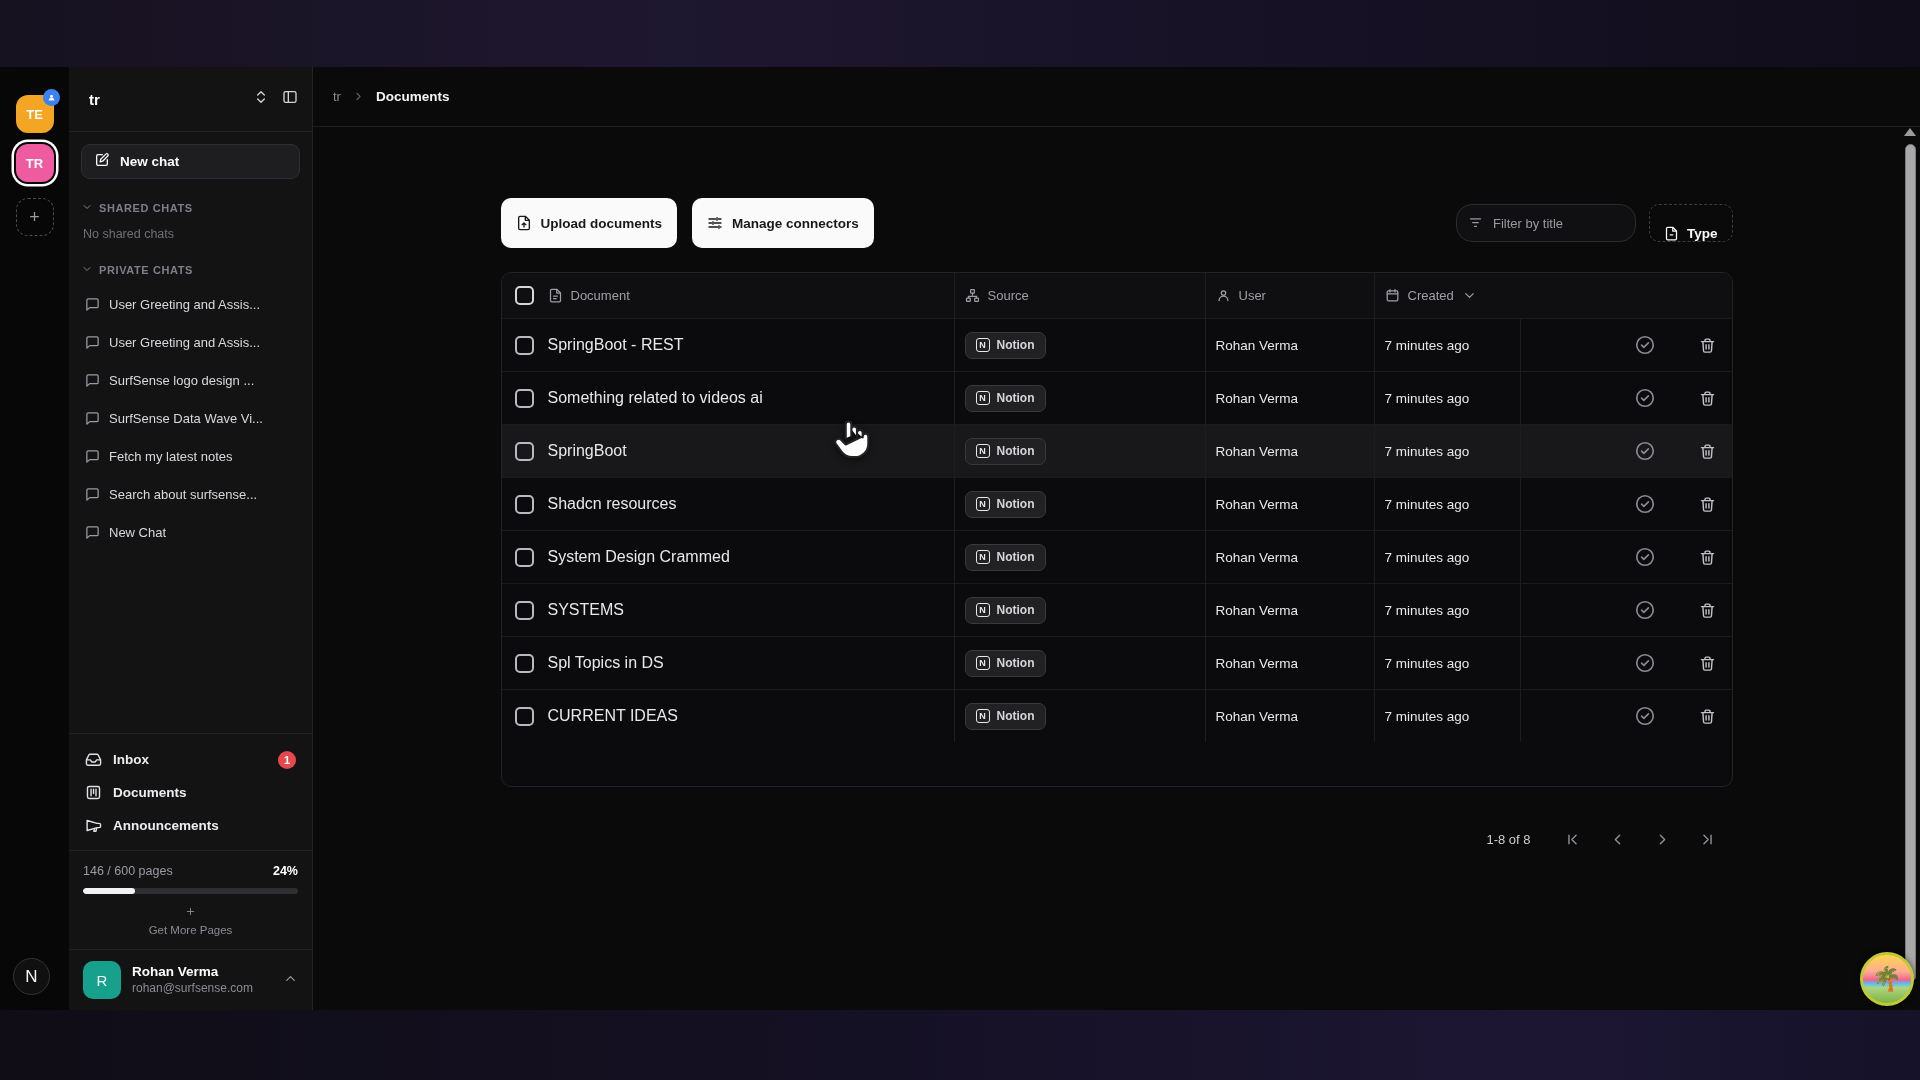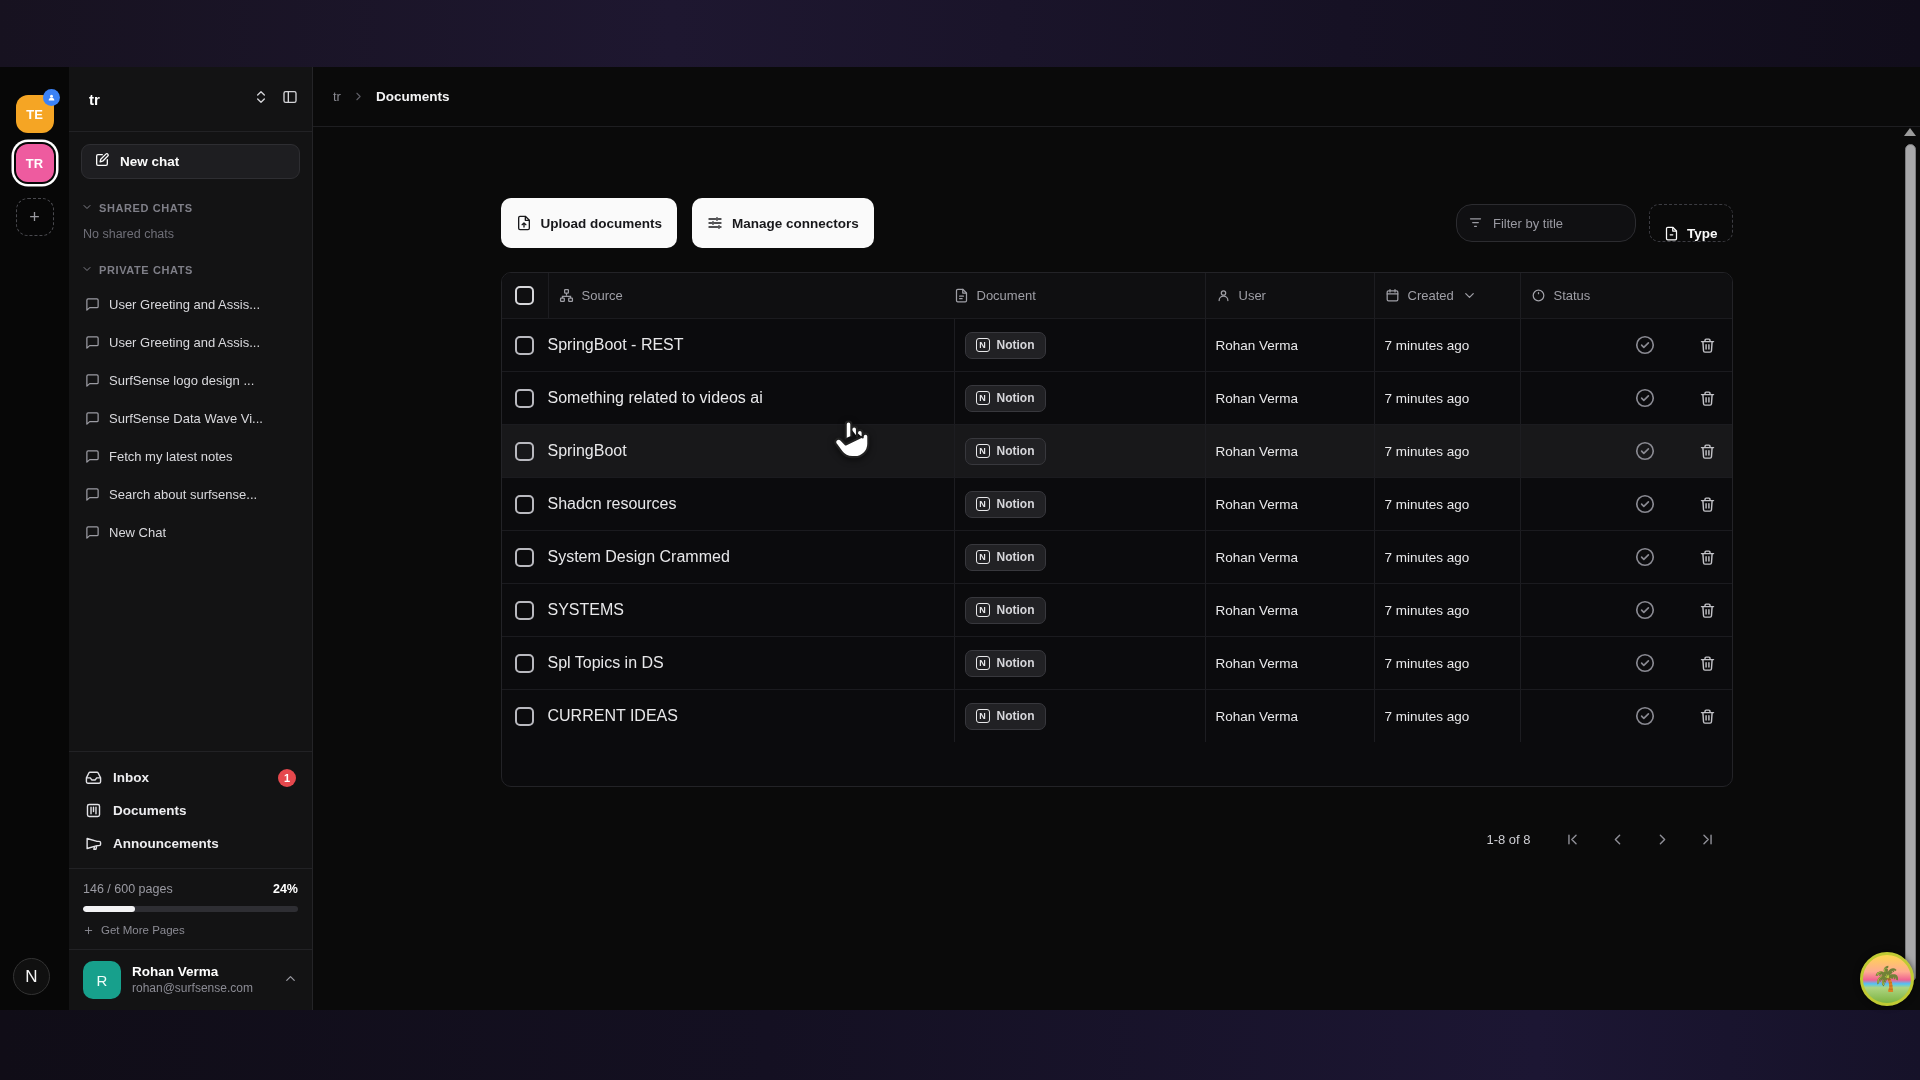--- a/index.html
+++ b/index.html
@@ -52,21 +52,21 @@
   .nav-item { height:33px; display:flex; align-items:center; gap:11px; color:#ededf0; font-size:13.5px; font-weight:bold; padding:0 4px; border-radius:6px; }
   .nav-item svg { width:17px; height:17px; color:#e2e2e6; }
   .nav-badge { margin-left:auto; min-width:18px; height:18px; border-radius:50%; background:#e5484d; color:#fff;
     font-size:11px; font-weight:bold; display:flex; align-items:center; justify-content:center; }
   .usage-group { border-top:1px solid #222225; padding:13px 14px 11px 14px; }
   .usage-row { display:flex; justify-content:space-between; align-items:center; }
   .usage-text { color:#9a9aa2; font-size:12.5px; }
   .usage-pct { color:#fff; font-size:12.5px; font-weight:bold; }
   .usage-bar { margin-top:10px; height:6px; border-radius:3px; background:#2e2e33; overflow:hidden; }
   .usage-fill { height:100%; background:#f2f2f4; border-radius:3px; }
-  .get-more { margin-top:12px; display:flex; align-items:center; gap:7px; color:#8b8b94; font-size:11.5px; }
+  .get-more { margin-top:12px; display:flex; align-items:center; gap:7px; color:#8b8b94; font-size:11.5px;flex-direction:column; }
   .user-group { border-top:1px solid #222225; margin-top:2px; padding:11px 14px; display:flex; align-items:center; gap:11px; }
   .user-avatar { width:38px; height:38px; border-radius:10px; background:#17a08c; color:#f0fdf9; font-size:15px;
     display:flex; align-items:center; justify-content:center; flex:none; }
   .user-meta { line-height:1.25; }
   .user-name { color:#fff; font-size:13.5px; font-weight:bold; }
   .user-email { color:#8b8b94; font-size:12px; }
   .user-chevron { margin-left:auto; color:#9a9aa2; }
   .user-chevron svg { width:15px; height:15px; }
 
   
@@ -443,53 +443,47 @@
               <span>Type</span>
             </button>
           </div>
         </div>
 
         <div class="doc-table">
           <div class="tgrid thead">
             <div class="cb-cell">
                 <span class="checkbox"></span>
               </div>
+            <div class="th">
+              <svg viewBox="0 0 24 24">
+                  <use href="#i-file-text"></use>
+                </svg>
+              <span>Document</span>
+            </div>
             <div class="th cell-bordered">
               <svg viewBox="0 0 24 24">
                   <use href="#i-network"></use>
                 </svg>
               <span>Source</span>
-            </div>
-            <div class="th">
-              <svg viewBox="0 0 24 24">
-                  <use href="#i-file-text"></use>
-                </svg>
-              <span>Document</span>
             </div>
             <div class="th cell-bordered">
               <svg viewBox="0 0 24 24">
                   <use href="#i-user"></use>
                 </svg>
               <span>User</span>
             </div>
             <div class="th cell-bordered">
               <svg viewBox="0 0 24 24">
                   <use href="#i-calendar"></use>
                 </svg>
               <span>Created</span>
               <svg viewBox="0 0 24 24" width="13" height="13">
                   <use href="#i-chev-down"></use>
                 </svg>
             </div>
-            <div class="th cell-bordered">
-              <svg viewBox="0 0 24 24">
-                  <use href="#i-status"></use>
-                </svg>
-              <span>Status</span>
-            </div>
           </div>
 
           <div class="tgrid trow">
             <div class="cb-cell">
                 <span class="checkbox"></span>
               </div>
             <div class="doc-cell">SpringBoot - REST</div>
             <div class="src-cell cell-bordered">
                 <span class="badge-notion">
                   <span class="notion-glyph">N</span>

